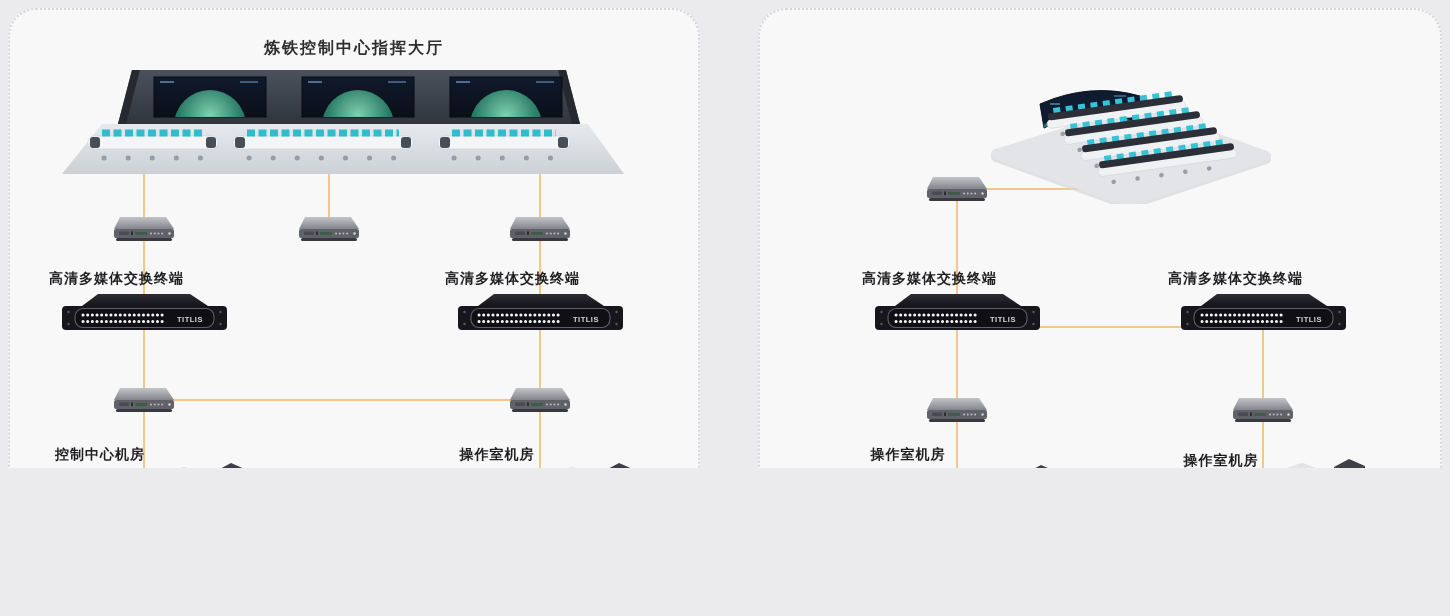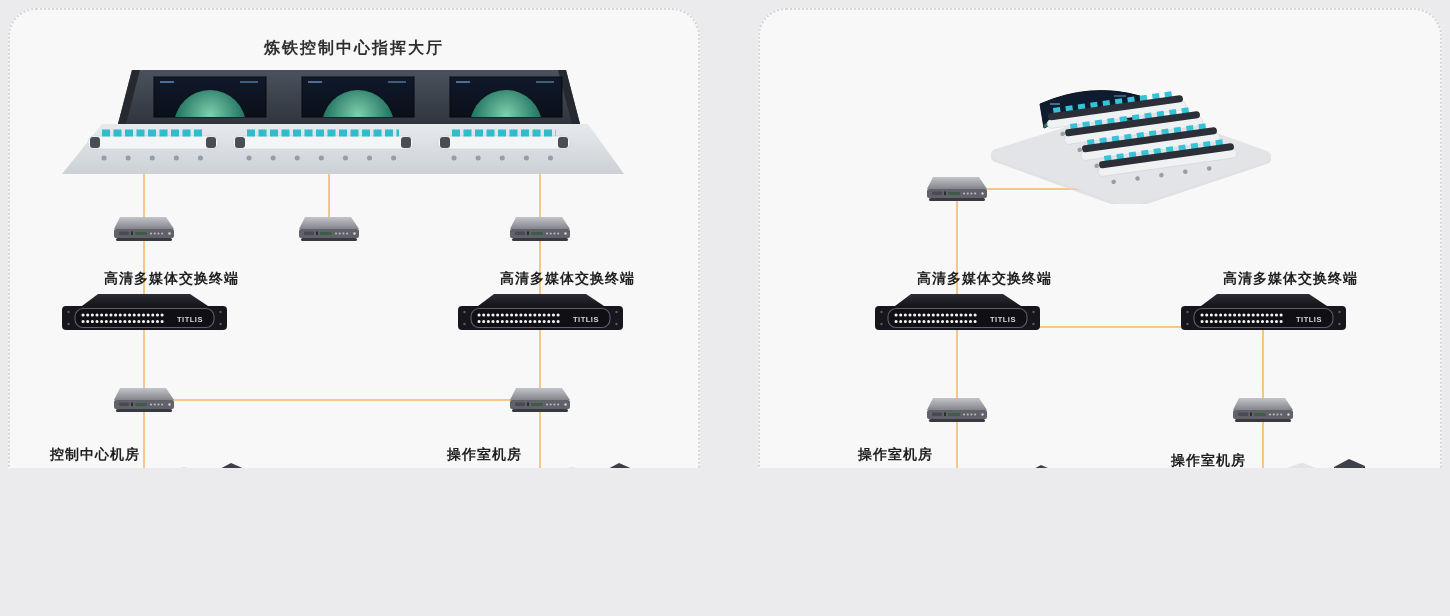--- a/index.html
+++ b/index.html
@@ -2,25 +2,25 @@
 <html><head>
 <meta charset="utf-8">
 <style>
   html,body{margin:0;padding:0;background:#ebebed;}
   body{font-family:"Liberation Sans","DejaVu Sans",sans-serif;}
   .canvas{position:relative;width:1450px;height:468px;background:#ebebed;overflow:hidden;}
   .panel{position:absolute;top:8px;height:590px;background:#f8f8f9;border:2px dotted #d6d6d9;border-radius:28px;box-sizing:border-box;}
   .abs{position:absolute;}
   .ptitle{position:absolute;left:0;width:100%;text-align:center;font-size:16px;font-weight:bold;
           letter-spacing:2px;color:#2e2e30;margin:0;}
-  .devlabel{font-size:14px;font-weight:bold;letter-spacing:1px;color:#1f1f21;text-align:right;white-space:nowrap;}
+  .devlabel{font-size:14px;font-weight:bold;letter-spacing:1px;color:#1f1f21;text-align:left;white-space:nowrap;}
   .terminal{position:absolute;width:190px;text-align:center;}
   .terminal .devlabel{margin-bottom:5px;}
   .roomlabel{position:absolute;width:100px;font-size:14px;font-weight:bold;letter-spacing:1px;color:#1f1f21;
-             white-space:nowrap;}
+             text-align:center;white-space:nowrap;}
   svg.lines{position:absolute;left:0;top:0;width:100%;height:100%;pointer-events:none;}
   .conn{stroke:#f4c786;stroke-width:2;fill:none;}
   .defs-svg{position:absolute;width:0;height:0;}
 </style>
 </head>
 <body>
 
 <div class="canvas">
 
   <svg class="defs-svg" aria-hidden="true">

